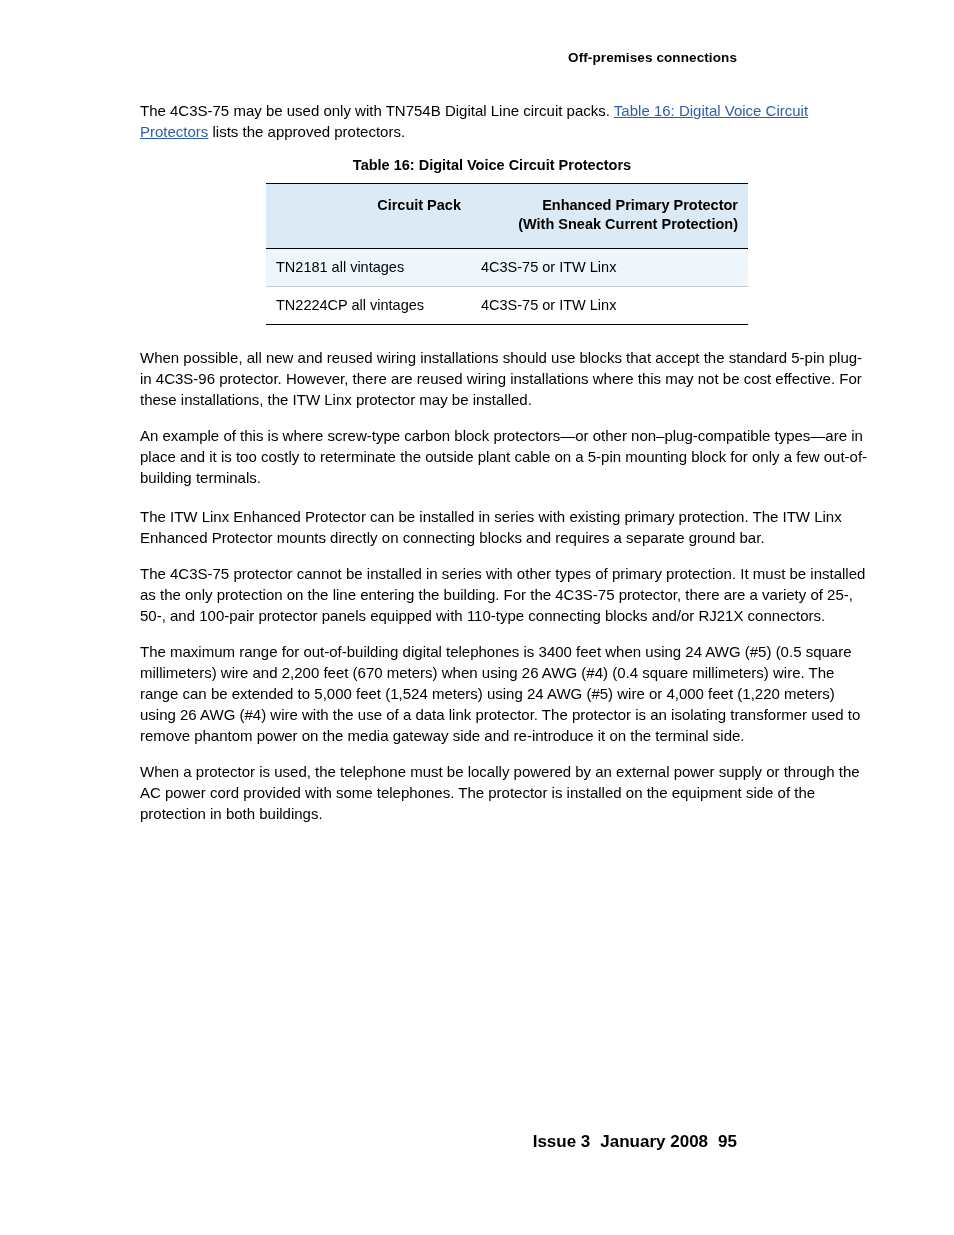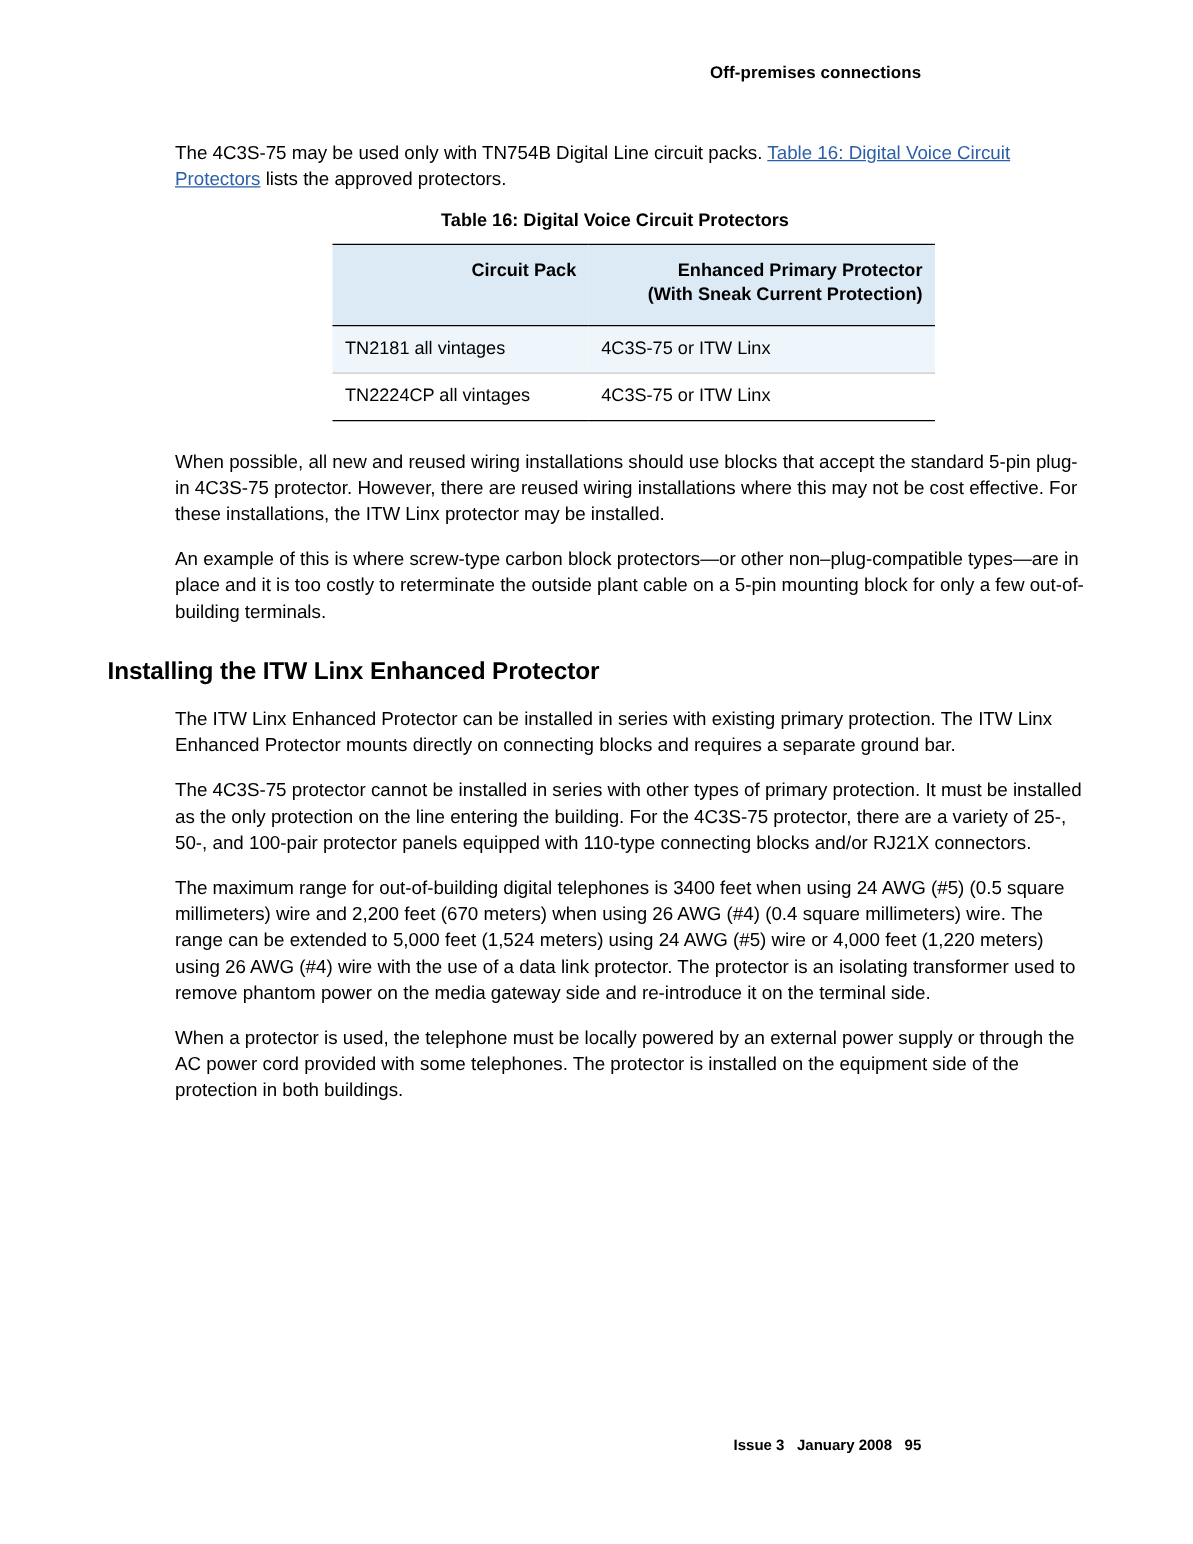--- a/index.html
+++ b/index.html
@@ -25,21 +25,21 @@
     position: absolute;
     top: 50px;
     right: 86px;
     font-size: 13.5px;
     font-weight: bold;
     color: #000000;
     letter-spacing: 0.1px;
   }
   .content {
     position: absolute;
-    top: 112px;
+    top: 100px;
     left: 86px;
     width: 782px;
   }
   p.body-text {
     margin: 0 0 15px 0;
     font-size: 15px;
     line-height: 21px;
     color: #000000;
     padding-left: 54px;
   }
@@ -90,23 +90,23 @@
   h2.section {
     font-size: 19.5px;
     font-weight: bold;
     margin: 26px 0 16px 0;
     padding-left: 0px;
     color: #000000;
     letter-spacing: -0.1px;
   }
   .footer {
     position: absolute;
-    bottom: 72px;
+    bottom: 83px;
     right: 86px;
-    font-size: 12px;
+    font-size: 17px;
     font-weight: bold;
     padding-left: 34px;
   }
   .footer .sep { display: inline-block; width: 10px; }
 </style>
 </head>
 <body>
 
 <div class="page">
 
@@ -133,24 +133,23 @@
           <td>TN2181 all vintages</td>
           <td>4C3S-75 or ITW Linx</td>
         </tr>
         <tr class="last">
           <td>TN2224CP all vintages</td>
           <td>4C3S-75 or ITW Linx</td>
         </tr>
       </tbody>
     </table>
 
-    <p class="body-text" style="margin-top:22px;">When possible, all new and reused wiring installations should use blocks that accept the standard 5-pin plug-in 4C3S-75 protector. However, there are reused wiring installations where this may not be cost effective. For these installations, the ITW Linx protector may be installed.</p>
+    <p class="body-text" style="margin-top:22px;">When possible, all new and reused wiring installations should use blocks that accept the standard 5-pin plug-in 4C3S-96 protector. However, there are reused wiring installations where this may not be cost effective. For these installations, the ITW Linx protector may be installed.</p>
     <p class="body-text last-of-block">An example of this is where screw-type carbon block protectors—or other non–plug-compatible types—are in place and it is too costly to reterminate the outside plant cable on a 5-pin mounting block for only a few out-of-building terminals.</p>
 
-    <h2 class="section">Installing the ITW Linx Enhanced Protector</h2>
     <p class="body-text">The ITW Linx Enhanced Protector can be installed in series with existing primary protection. The ITW Linx Enhanced Protector mounts directly on connecting blocks and requires a separate ground bar.</p>
 
     <p class="body-text">The 4C3S-75 protector cannot be installed in series with other types of primary protection. It must be installed as the only protection on the line entering the building. For the 4C3S-75 protector, there are a variety of 25-, 50-, and 100-pair protector panels equipped with 110-type connecting blocks and/or RJ21X connectors.</p>
 
     <p class="body-text">The maximum range for out-of-building digital telephones is 3400 feet when using 24 AWG (#5) (0.5 square millimeters) wire and 2,200 feet (670 meters) when using 26 AWG (#4) (0.4 square millimeters) wire. The range can be extended to 5,000 feet (1,524 meters) using 24 AWG (#5) wire or 4,000 feet (1,220 meters) using 26 AWG (#4) wire with the use of a data link protector. The protector is an isolating transformer used to remove phantom power on the media gateway side and re-introduce it on the terminal side.</p>
     <p class="body-text">When a protector is used, the telephone must be locally powered by an external power supply or through the AC power cord provided with some telephones. The protector is installed on the equipment side of the protection in both buildings.</p>
 
   </div>
 
   <div class="footer">

